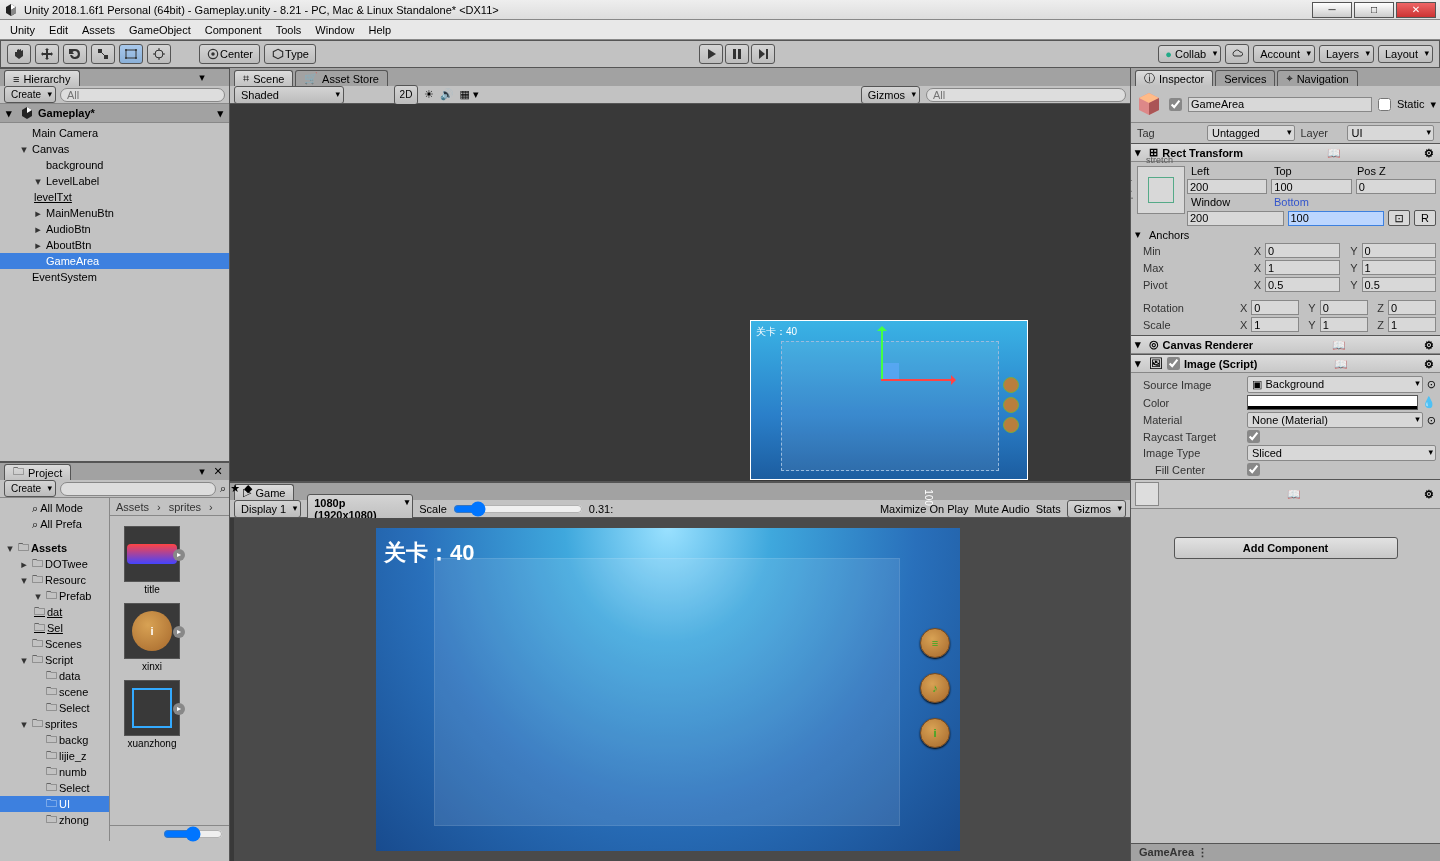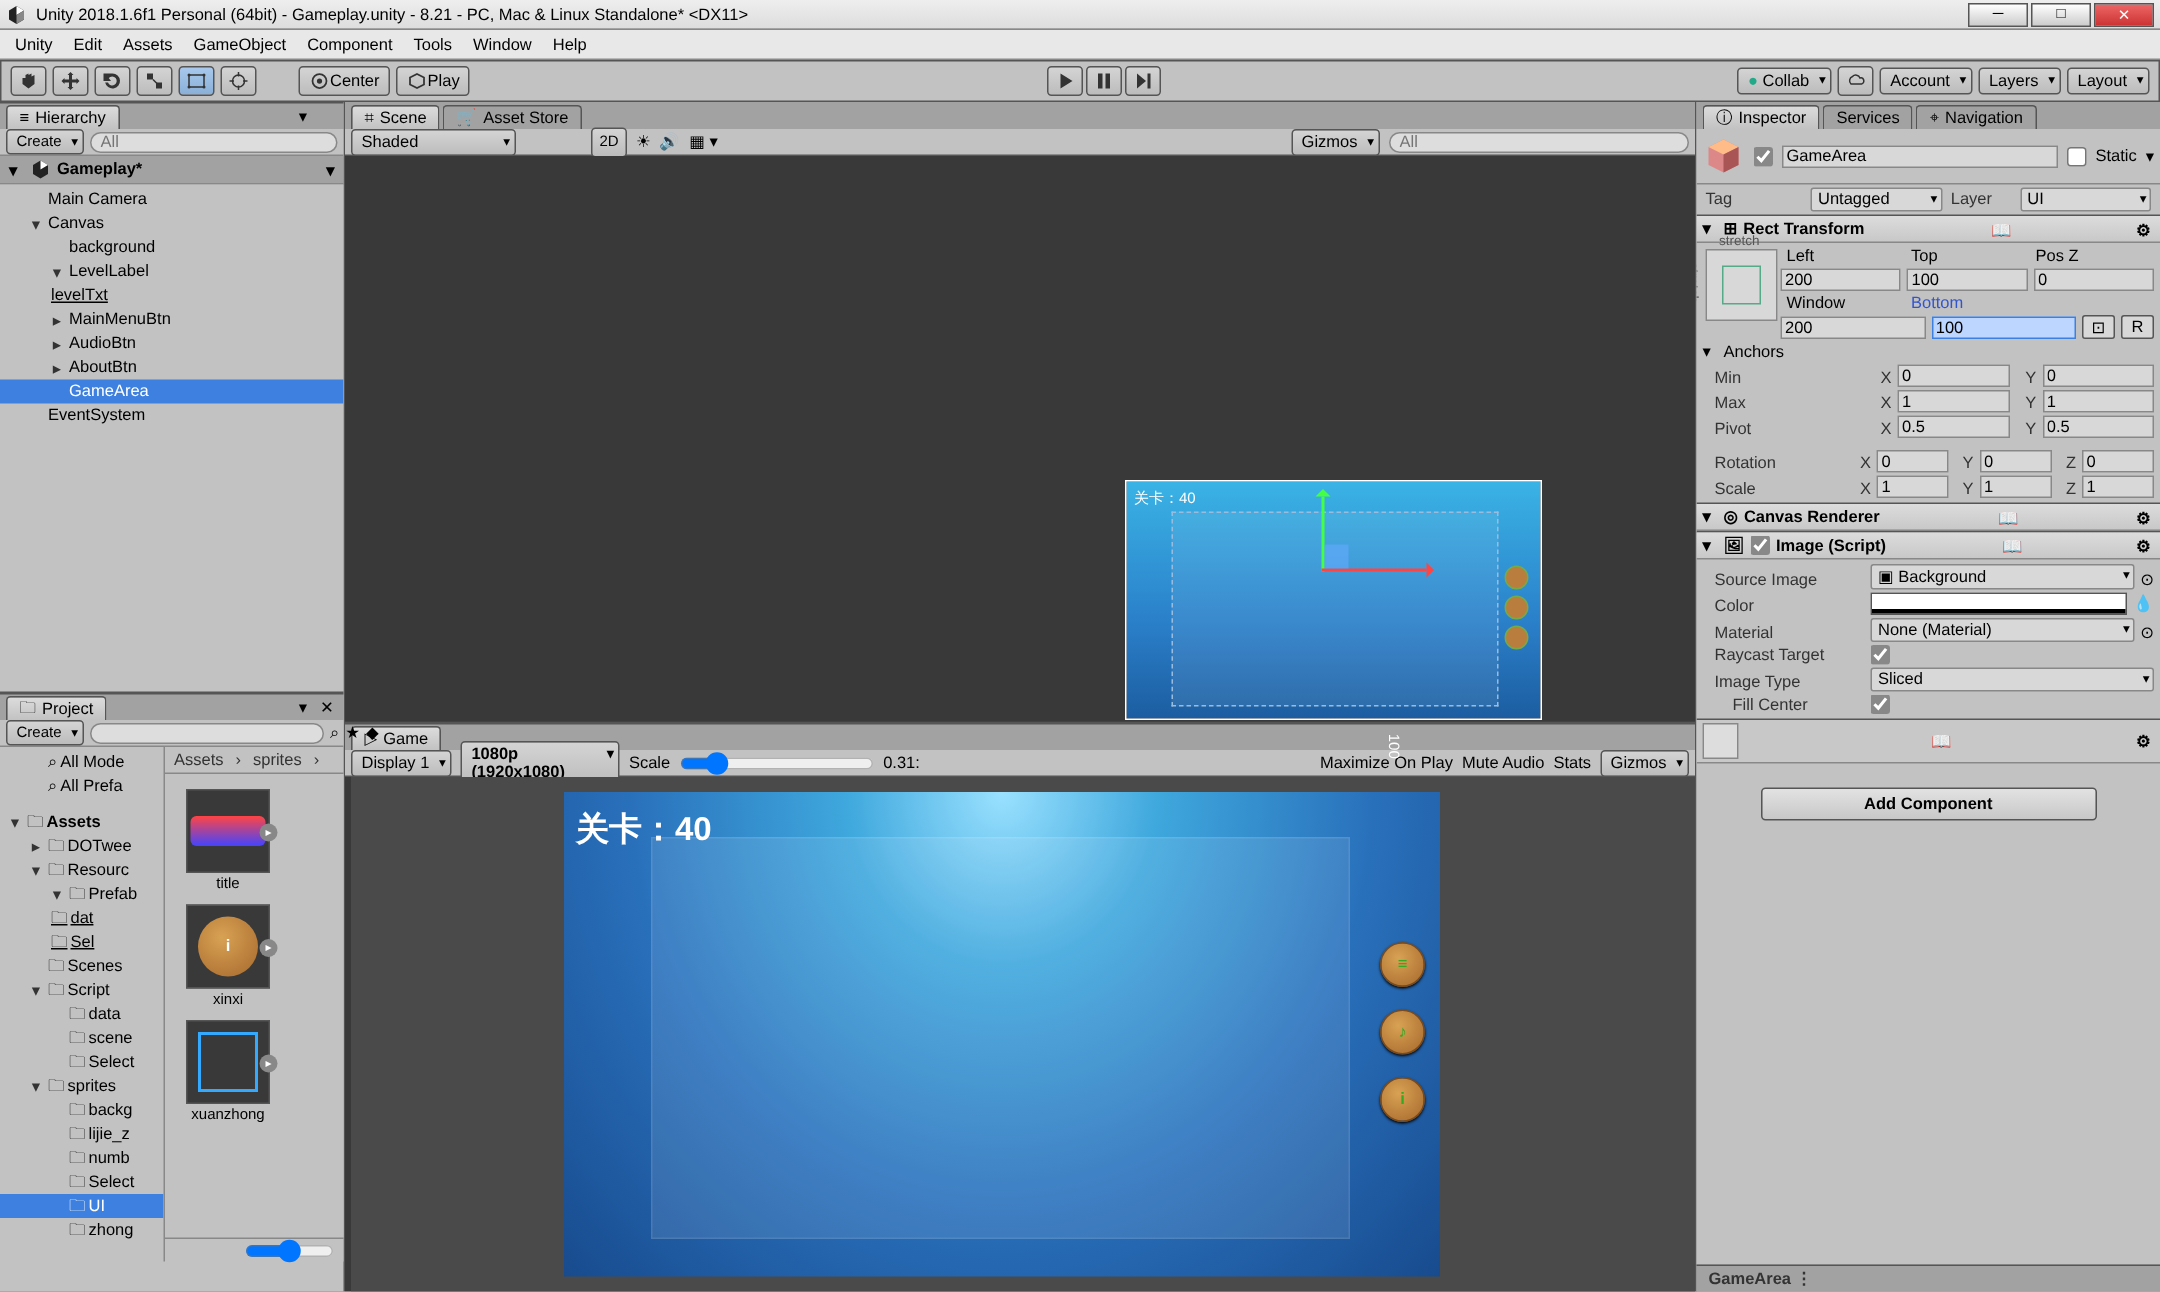--- a/index.html
+++ b/index.html
@@ -97,39 +97,39 @@
 .insp-row { display:flex; align-items:center; gap:6px; padding:2px 6px; }
 .insp-label { width: 64px; color:#333; }
 .insp-select { flex:1; border:1px solid #888; background:#d8d8d8; padding:1px 14px 1px 4px; position:relative; border-radius:2px; cursor:pointer;}
 .insp-select::after { content:"▾"; position:absolute; right:2px; top:1px; font-size:9px;}
 
 .component { border-top:1px solid #555; }
 .comp-head { background: linear-gradient(#dcdcdc,#c8c8c8); padding:2px 4px; display:flex; align-items:center; gap:4px; font-weight:bold; border-bottom:1px solid #888;}
 .comp-head .fold { width:10px; cursor:pointer; }
 .comp-head .gear { margin-left:auto; width:12px; height:12px; cursor:pointer;}
 .comp-body { padding: 2px 4px; }
-.field-row { display:flex; align-items:flex-end; gap:4px; padding:1px 0;}
+.field-row { display:flex; align-items:center; gap:4px; padding:1px 0;}
 .field-label { width:108px; color:#333; padding-left:8px;}
 .field-sub { width:14px; text-align:right; color:#333;}
 .num { width:48px; border:1px solid #888; background:#d8d8d8; padding:0 2px; height:15px;}
 .num.wide { flex:1; }
 .num.highlight { background:#bcd6ff; border-color:#3d80df; }
 .link { color:#3355cc; cursor:pointer; }
 .anchor-diag { width:48px; height:48px; border:1px solid #888; background:#d8d8d8; position:relative; margin:2px;}
 .anchor-diag .stretch { position:absolute; writing-mode:vertical-rl; left:-14px; top:8px; font-size:9px; color:#555;}
 .anchor-diag .stretch2 { position:absolute; top:-12px; left:8px; font-size:9px; color:#555;}
 .anchor-diag .box { position:absolute; inset:10px; border:1px solid #5a8; }
 .rect-btn { width:22px; height:16px; border:1px solid #555; background:#d8d8d8; border-radius:2px; display:inline-flex; align-items:center; justify-content:center; cursor:pointer;}
 
 .color-field { flex:1; height:15px; background:#fff; border:1px solid #555; position:relative; cursor:pointer; }
 .color-field .alpha { position:absolute; bottom:0; left:0; right:0; height:3px; background:#000;}
 .eyedrop { width:14px; height:14px; cursor:pointer;}
 .checkbox { width:13px; height:13px; }
 
-.add-comp { margin: 16px auto; width:224px; height:22px; border:1px solid #555; background: linear-gradient(#e2e2e2,#c8c8c8); border-radius:3px; display:flex; align-items:center; justify-content:center; cursor:pointer; font-weight:600;}
+.add-comp { margin: 28px auto; width:224px; height:22px; border:1px solid #555; background: linear-gradient(#e2e2e2,#c8c8c8); border-radius:3px; display:flex; align-items:center; justify-content:center; cursor:pointer; font-weight:600;}
 
 .footer { height:18px; background:#a2a2a2; border-top:1px solid #555; padding:2px 8px; color:#333; font-weight:bold;}
 .proj-closebtn { position:absolute; right:4px; top:2px; width:14px; height:14px; cursor:pointer; display:flex; align-items:center; justify-content:center;}
 .panel-extrabtn { position:absolute; right:20px; top:2px; width:14px; height:14px; cursor:pointer; display:flex; align-items:center; justify-content:center;}
 
 svg { display:block; }
 input[type=checkbox] { accent-color:#888; }
 input[type=text] { border:1px solid #888; background:#d8d8d8; padding:0 2px; height:15px; font-size:11px;}
 </style>
 </head>
@@ -207,21 +207,21 @@
         <svg width="12" viewBox="0 0 12 12">
           <circle cx="6" cy="6" r="4" fill="none" stroke="#333"></circle>
           <circle cx="6" cy="6" r="1.5" fill="#333"></circle>
         </svg>
         <span>Center</span>
       </div>
     <div class="tbtn" style="padding:0 6px;">
         <svg width="12" viewBox="0 0 12 12">
           <path d="M6 2L10 4v4L6 10 2 8V4z" fill="none" stroke="#333"></path>
         </svg>
-        <span>Play</span>
+        <span>Type</span>
       </div>
 
     <div class="tspacer"></div>
     <div class="playgroup">
       <div class="tbtn">
           <svg viewBox="0 0 14 14">
             <path d="M4 2v10l8-5z" fill="#333"></path>
           </svg>
         </div>
       <div class="tbtn">

